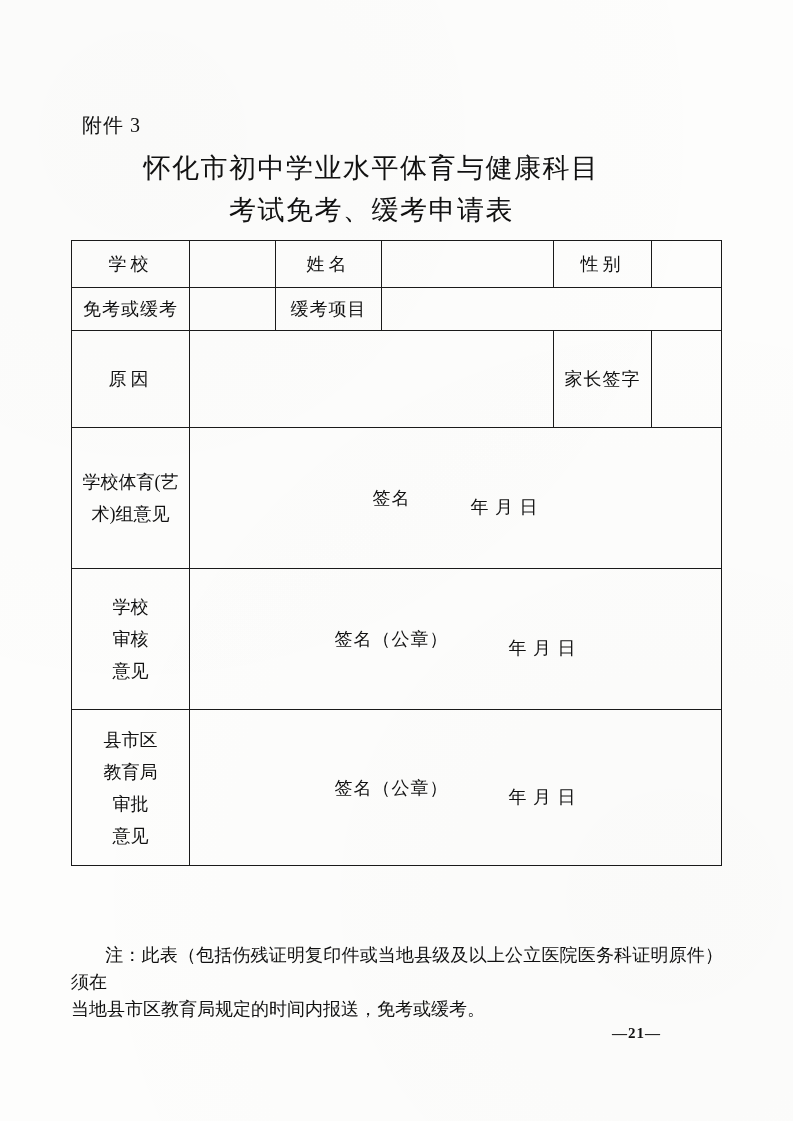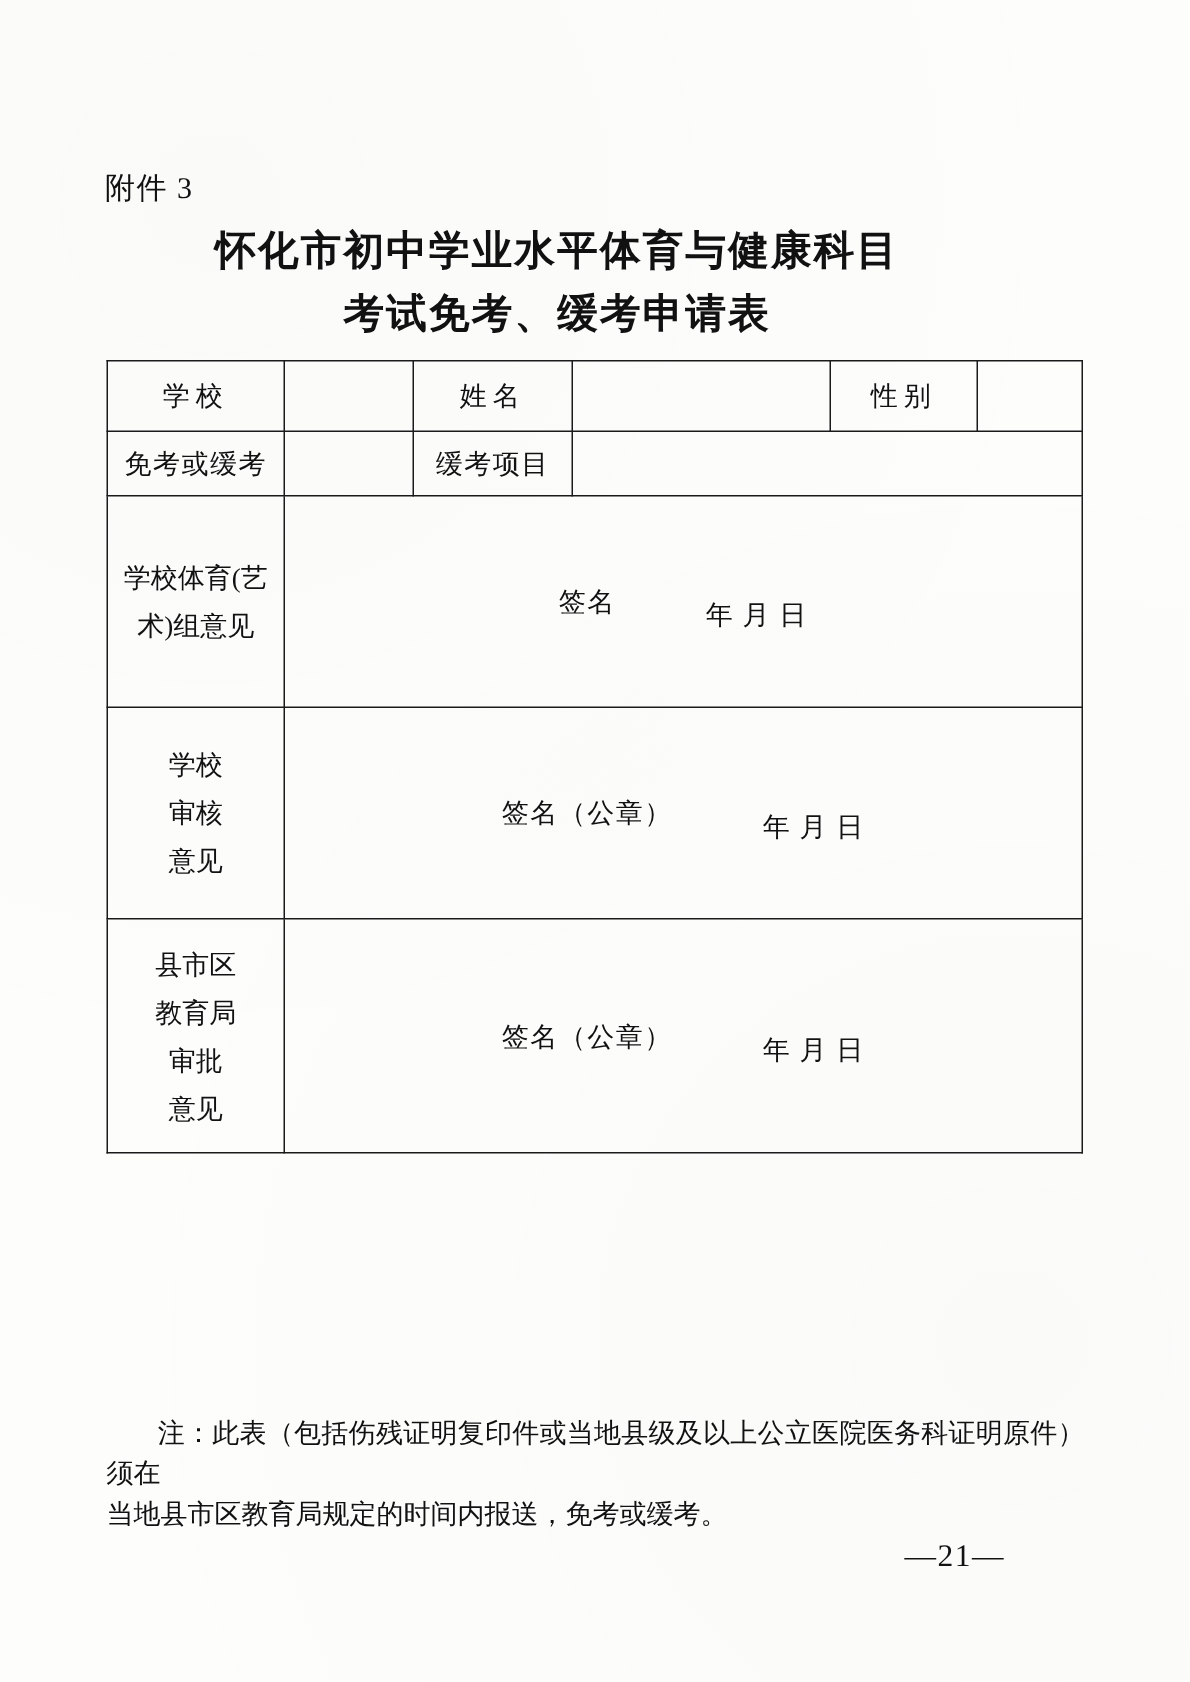--- a/index.html
+++ b/index.html
@@ -27,34 +27,34 @@
     position: absolute;
     inset: 0;
     background:
       radial-gradient(circle at 18% 12%, rgba(0,0,0,0.012), rgba(0,0,0,0) 55%),
       radial-gradient(circle at 85% 80%, rgba(0,0,0,0.012), rgba(0,0,0,0) 60%);
     pointer-events: none;
   }
 
   .attachment-label {
     position: absolute;
-    left: 70px;
+    left: 82px;
     top: 112px;
     font-size: 20px;
     letter-spacing: 1px;
     font-family: "Liberation Serif", "DejaVu Serif", serif;
   }
 
   .doc-title {
     position: absolute;
     left: 0;
     top: 148px;
     width: 743px;
     text-align: center;
-    font-weight: bold;
+    font-weight: normal;
     font-size: 27px;
     line-height: 40px;
     letter-spacing: 1.5px;
     font-family: "DejaVu Serif", "Liberation Serif", serif;
   }
   .doc-title .line2 {
     display: block;
     margin-top: 2px;
   }
 
@@ -130,24 +130,25 @@
     font-family: Liberation Sans, sans-serif;
   }
   .note .indent { display: inline-block; width: 34px; }
 
   .page-number {
     position: absolute;
     left: 0;
     top: 1025px;
     width: 793px;
     text-align: center;
-    font-size: 21px;
+    font-size: 15px;
     letter-spacing: 1px;
     padding-left: 480px;
     box-sizing: border-box;
+    font-weight: bold;
   }
 </style>
 </head>
 <body>
 
 <div class="page">
   <div class="paper-tint"></div>
 
   <div class="attachment-label">附件 3</div>
 
@@ -177,20 +178,26 @@
     </tr>
 
 
     <tr class="r3">
       <td class="lbl-tight">免考或缓考</td>
       <td></td>
       <td class="lbl-tight">缓考项目</td>
       <td colspan="3"></td>
     </tr>
 
+    <tr class="r4">
+      <td class="lbl-spaced">原因</td>
+      <td colspan="3"></td>
+      <td class="lbl-tight">家长签字</td>
+      <td></td>
+    </tr>
 
     <tr class="r5">
       <td>
         <div class="stack cell-left-label">
           <div>学校体育(艺</div>
           <div>术)组意见</div>
         </div>
       </td>
       <td colspan="5">
         <div class="sign-block">

